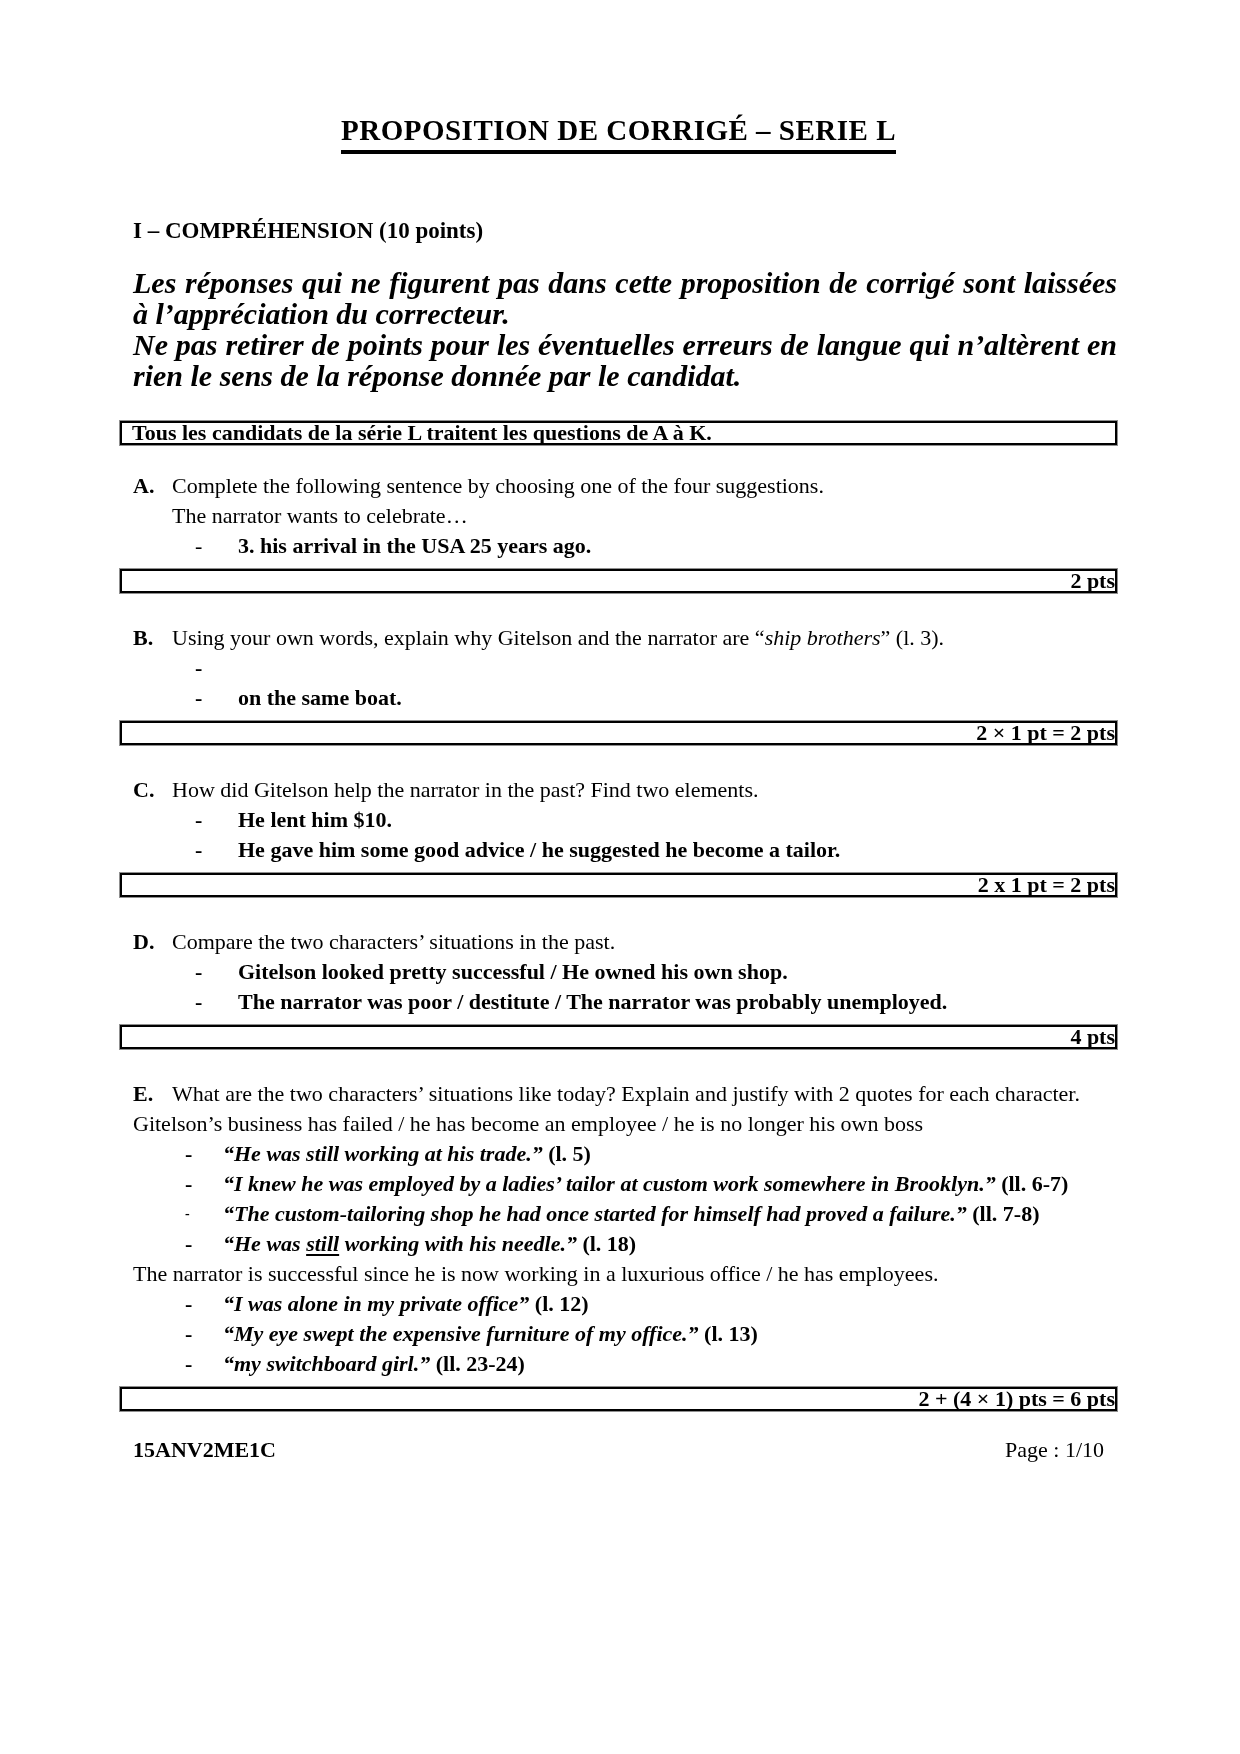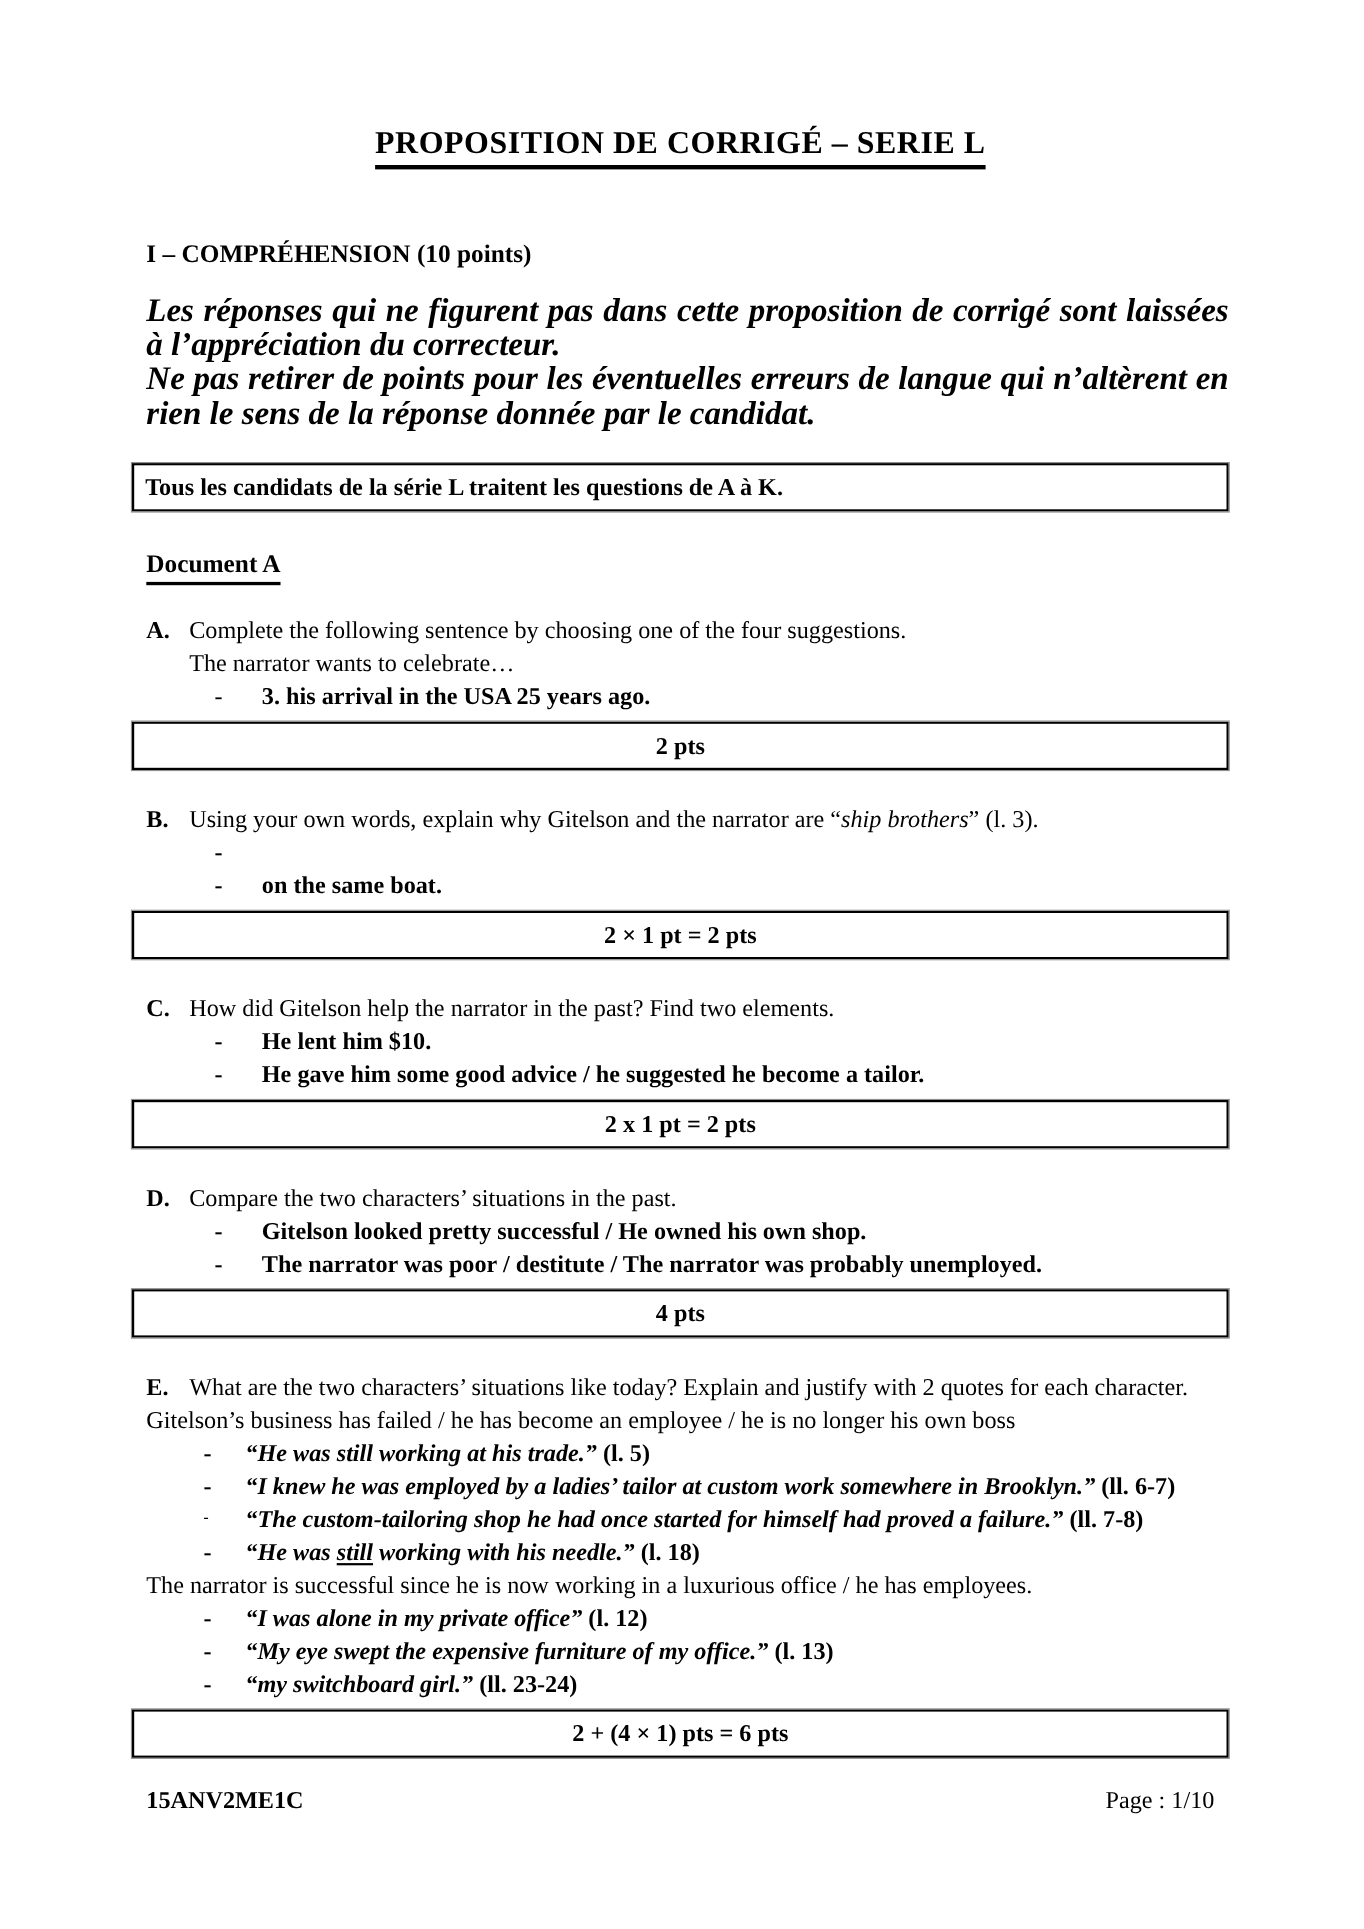--- a/index.html
+++ b/index.html
@@ -14,24 +14,24 @@
   .title { text-align:center; font-size:29px; font-weight:bold; line-height:36px; letter-spacing:.5px; }
   .title .u { display:inline-block; border-bottom:4px solid #000; padding-bottom:2px; }
   
   .heading-i { margin:62px 0 0 13px; font-size:23px; font-weight:bold; line-height:29px; }
   
   .intro { margin:22px 0 0 13px; font-size:30px; font-weight:bold; font-style:italic;
            line-height:31px; text-align:justify; }
   .intro p { margin:0; }
   
   .box { margin-top:30px; border:2px solid #000; outline:1px solid #8f8f8f;
-         height:44px; box-sizing:border-box; display:flex; align-items:center;
+         height:24px; box-sizing:border-box; display:flex; align-items:center;
          font-size:22px; font-weight:bold; background:#fff; }
   .notice-box { padding-left:10px; }
-  .pts-box { justify-content:center; margin-top:8px; }
+  .pts-box { justify-content:flex-end; margin-top:8px; }
   
   .doc-heading { margin:33px 0 0 13px; font-size:23px; font-weight:bold; line-height:29px; }
   .doc-heading .u2 { display:inline-block; border-bottom:3px solid #000; padding-bottom:2px; }
   
   .qblock { margin:30px 0 0 13px; font-size:22px; line-height:30px; }
   .qblock.first { margin-top:26px; }
   .qrow { display:flex; }
   .qlabel { flex:none; width:39px; font-weight:bold; }
   .qbody { flex:1; }
   .just { text-align:justify; }
@@ -63,23 +63,20 @@
 
   <div class="intro">
     <p>Les réponses qui ne figurent pas dans cette proposition de corrigé sont laissées à l’appréciation du correcteur.</p>
     <p>Ne pas retirer de points pour les éventuelles erreurs de langue qui n’altèrent en rien le sens de la réponse donnée par le candidat.</p>
   </div>
 
   <div class="box notice-box">
     <span>Tous les candidats de la série L traitent les questions de A à K.</span>
   </div>
 
-  <div class="doc-heading">
-    <span class="u2">Document A</span>
-  </div>
 
   <div class="qblock first">
     <div class="qrow">
       <span class="qlabel">A.</span>
       <span class="qbody">
         <span>Complete the following sentence by choosing one of the four suggestions.</span><br>
         <span>The narrator wants to celebrate…</span>
       </span>
     </div>
     <div class="ans-row">

